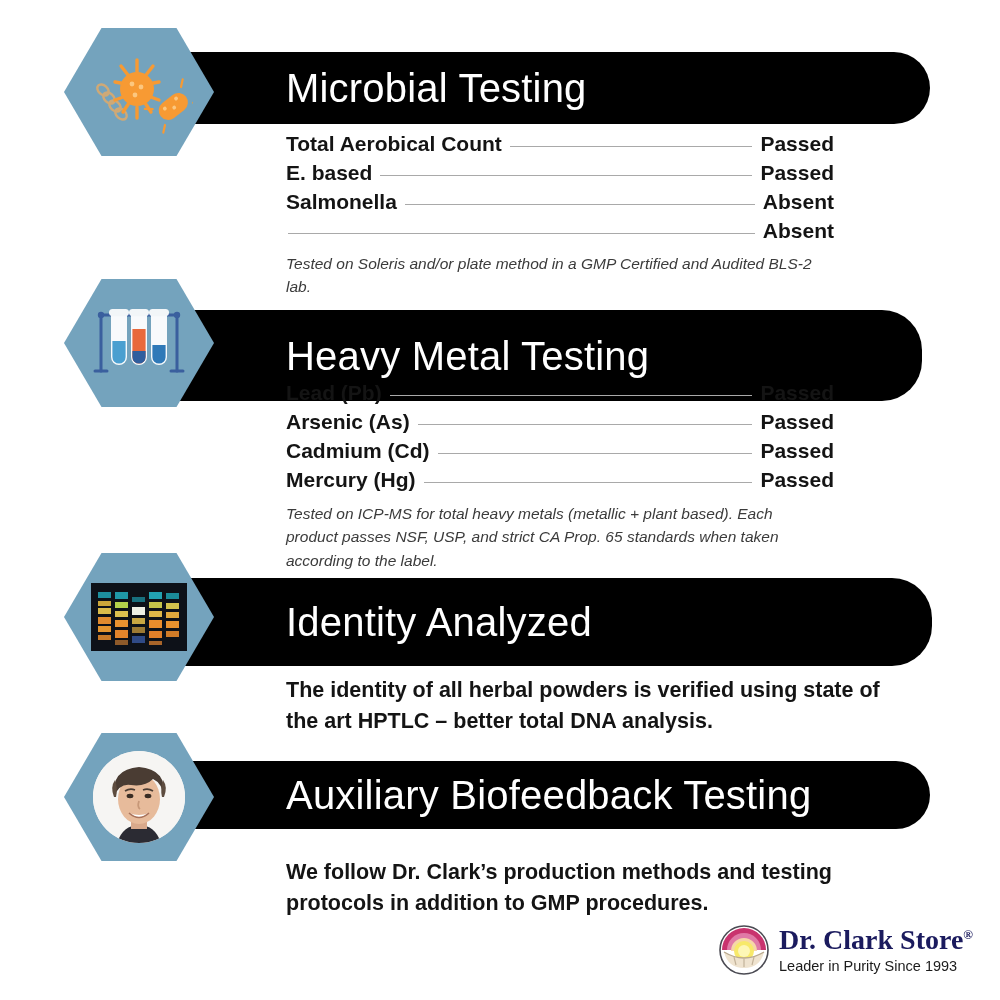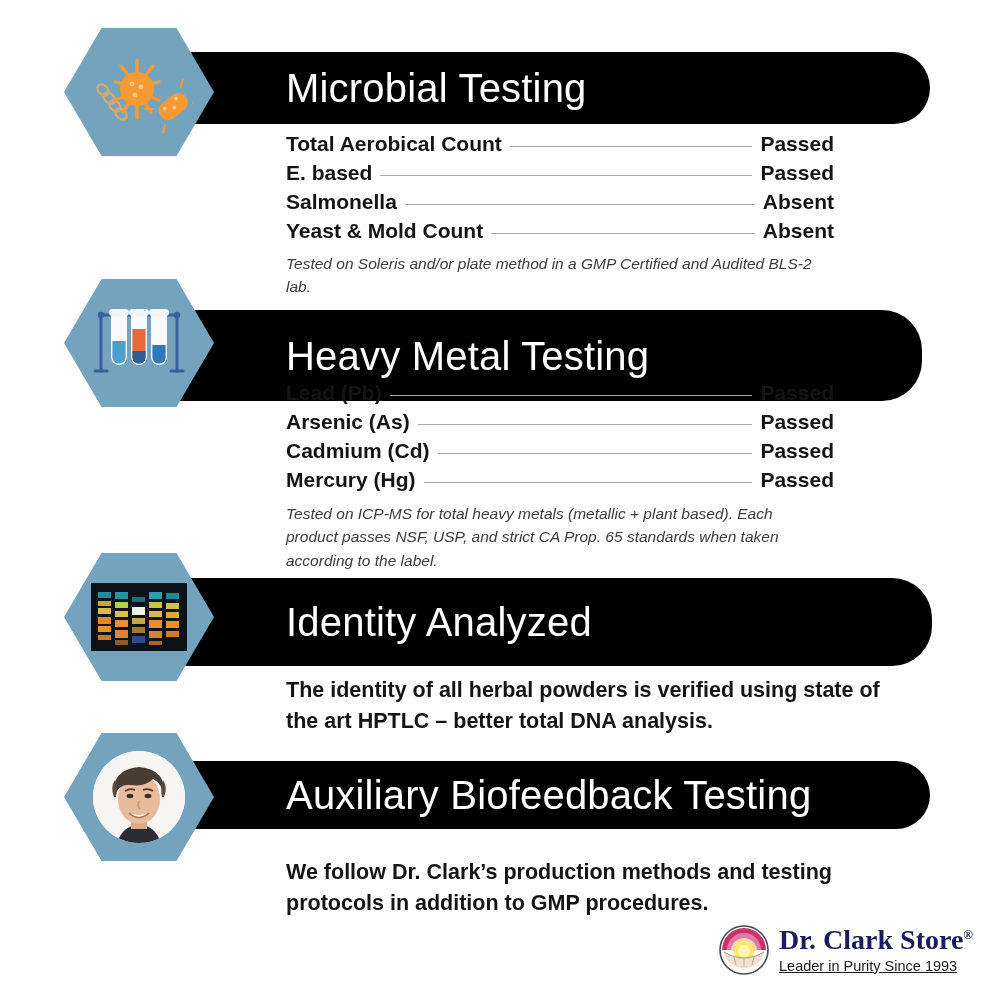--- a/index.html
+++ b/index.html
@@ -134,21 +134,20 @@
   .logo-name sup {
     font-size: 13px;
     vertical-align: super;
   }
   .logo-tagline {
     font-size: 14.5px;
     color: #1b1b1b;
     white-space: nowrap;
     line-height: 1.2;
     margin-top: 3px;
-    text-decoration: underline;
   }
 
   
   .avatar {
     width: 92px;
     height: 92px;
     border-radius: 50%;
     overflow: hidden;
     background: #f4f4f2;
   }
@@ -223,21 +222,20 @@
       <span class="result-label">E. based</span>
       <span class="leader"></span>
       <span class="result-value">Passed</span>
     </div>
     <div class="result-row">
       <span class="result-label">Salmonella</span>
       <span class="leader"></span>
       <span class="result-value">Absent</span>
     </div>
     <div class="result-row">
-      <span class="result-label">Yeast &amp; Mold Count</span>
       <span class="leader"></span>
       <span class="result-value">Absent</span>
     </div>
   </div>
 
   <div class="footnote" style="left:286px; top:252px;">Tested on Soleris and/or plate method in a GMP Certified and Audited BLS-2 lab.</div>
 
   <div class="banner" style="left:170px; top:310px; width:752px; height:91px;">
     <span class="banner-title" style="margin-left:116px;">Heavy Metal Testing</span>
   </div>

